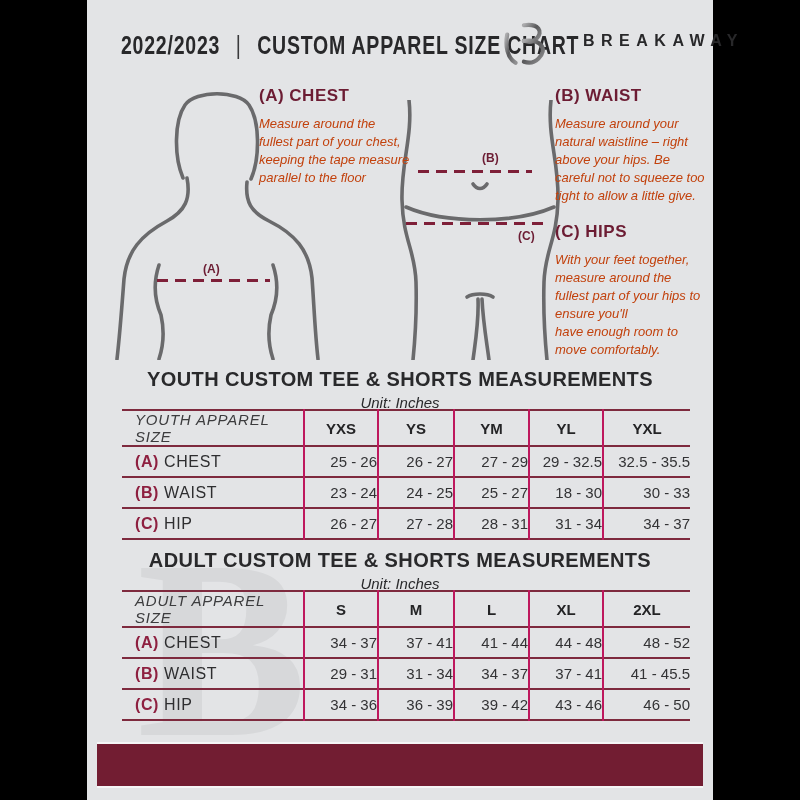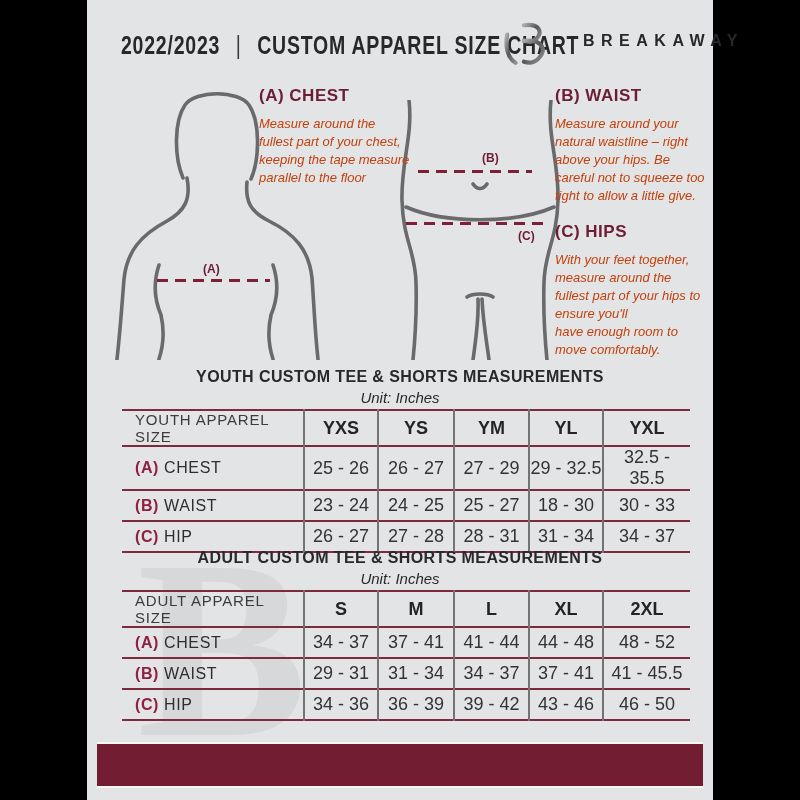--- a/index.html
+++ b/index.html
@@ -36,35 +36,35 @@
 
   
   .instr { position:absolute; z-index:2; }
   .instr h3 { font-size:17px; font-weight:700; letter-spacing:0.5px;
               color:#6c1c33; margin-bottom:9px; }
   .instr p { font-size:13px; font-style:italic; line-height:1.38;
              color:#c2410c; white-space:pre-line; }
 
   
   .sect { position:absolute; width:100%; text-align:center; z-index:2; }
-  .sect .t { font-size:16px; font-weight:700; letter-spacing:0.4px; color:#29292b; }
+  .sect .t { font-size:20px; font-weight:700; letter-spacing:0.4px; color:#29292b; }
   .sect .u { font-size:15px; font-style:italic; color:#29292b; margin-top:3px; }
 
   
   table { position:absolute; left:35px; width:568px; border-collapse:collapse;
           table-layout:fixed; z-index:2; background:transparent;
           border-top:2px solid #7e2a3e; border-bottom:2px solid #7e2a3e; }
   tr    { border-bottom:2px solid #7e2a3e; }
   tr:last-child { border-bottom:none; }
-  th,td { border-left:2px solid #737373; text-align:center; vertical-align:middle;
-          font-size:18px; color:#333335; }
+  th,td { border-left:2px solid #be185d; text-align:center; vertical-align:middle;
+          font-size:15px; color:#333335; }
   th:first-child, td:first-child { border-left:none; text-align:left; padding-left:13px; }
   th { font-weight:700; color:#242426; height:33px; }
-  th.lbl { font-weight:400; font-size:15px; letter-spacing:0.8px; color:#3c3c3e; }
-  td { height:31px; }
+  th.lbl { font-weight:400; font-size:15px; letter-spacing:0.8px; color:#3c3c3e;font-style:italic; }
+  td { height:31px;text-align:right; }
   td.lbl { font-size:16px; letter-spacing:0.6px; color:#2e2e30; }
   td.lbl b { color:#8e2040; font-weight:700; }
 
   
   .footer-bar { position:absolute; left:10px; top:742px; width:606px; height:46px;
                 background:#721d32; border-top:2px solid #f5f5f6;
                 border-bottom:2px solid #f5f5f6; z-index:3; }
 </style>
 </head>
 <body>

